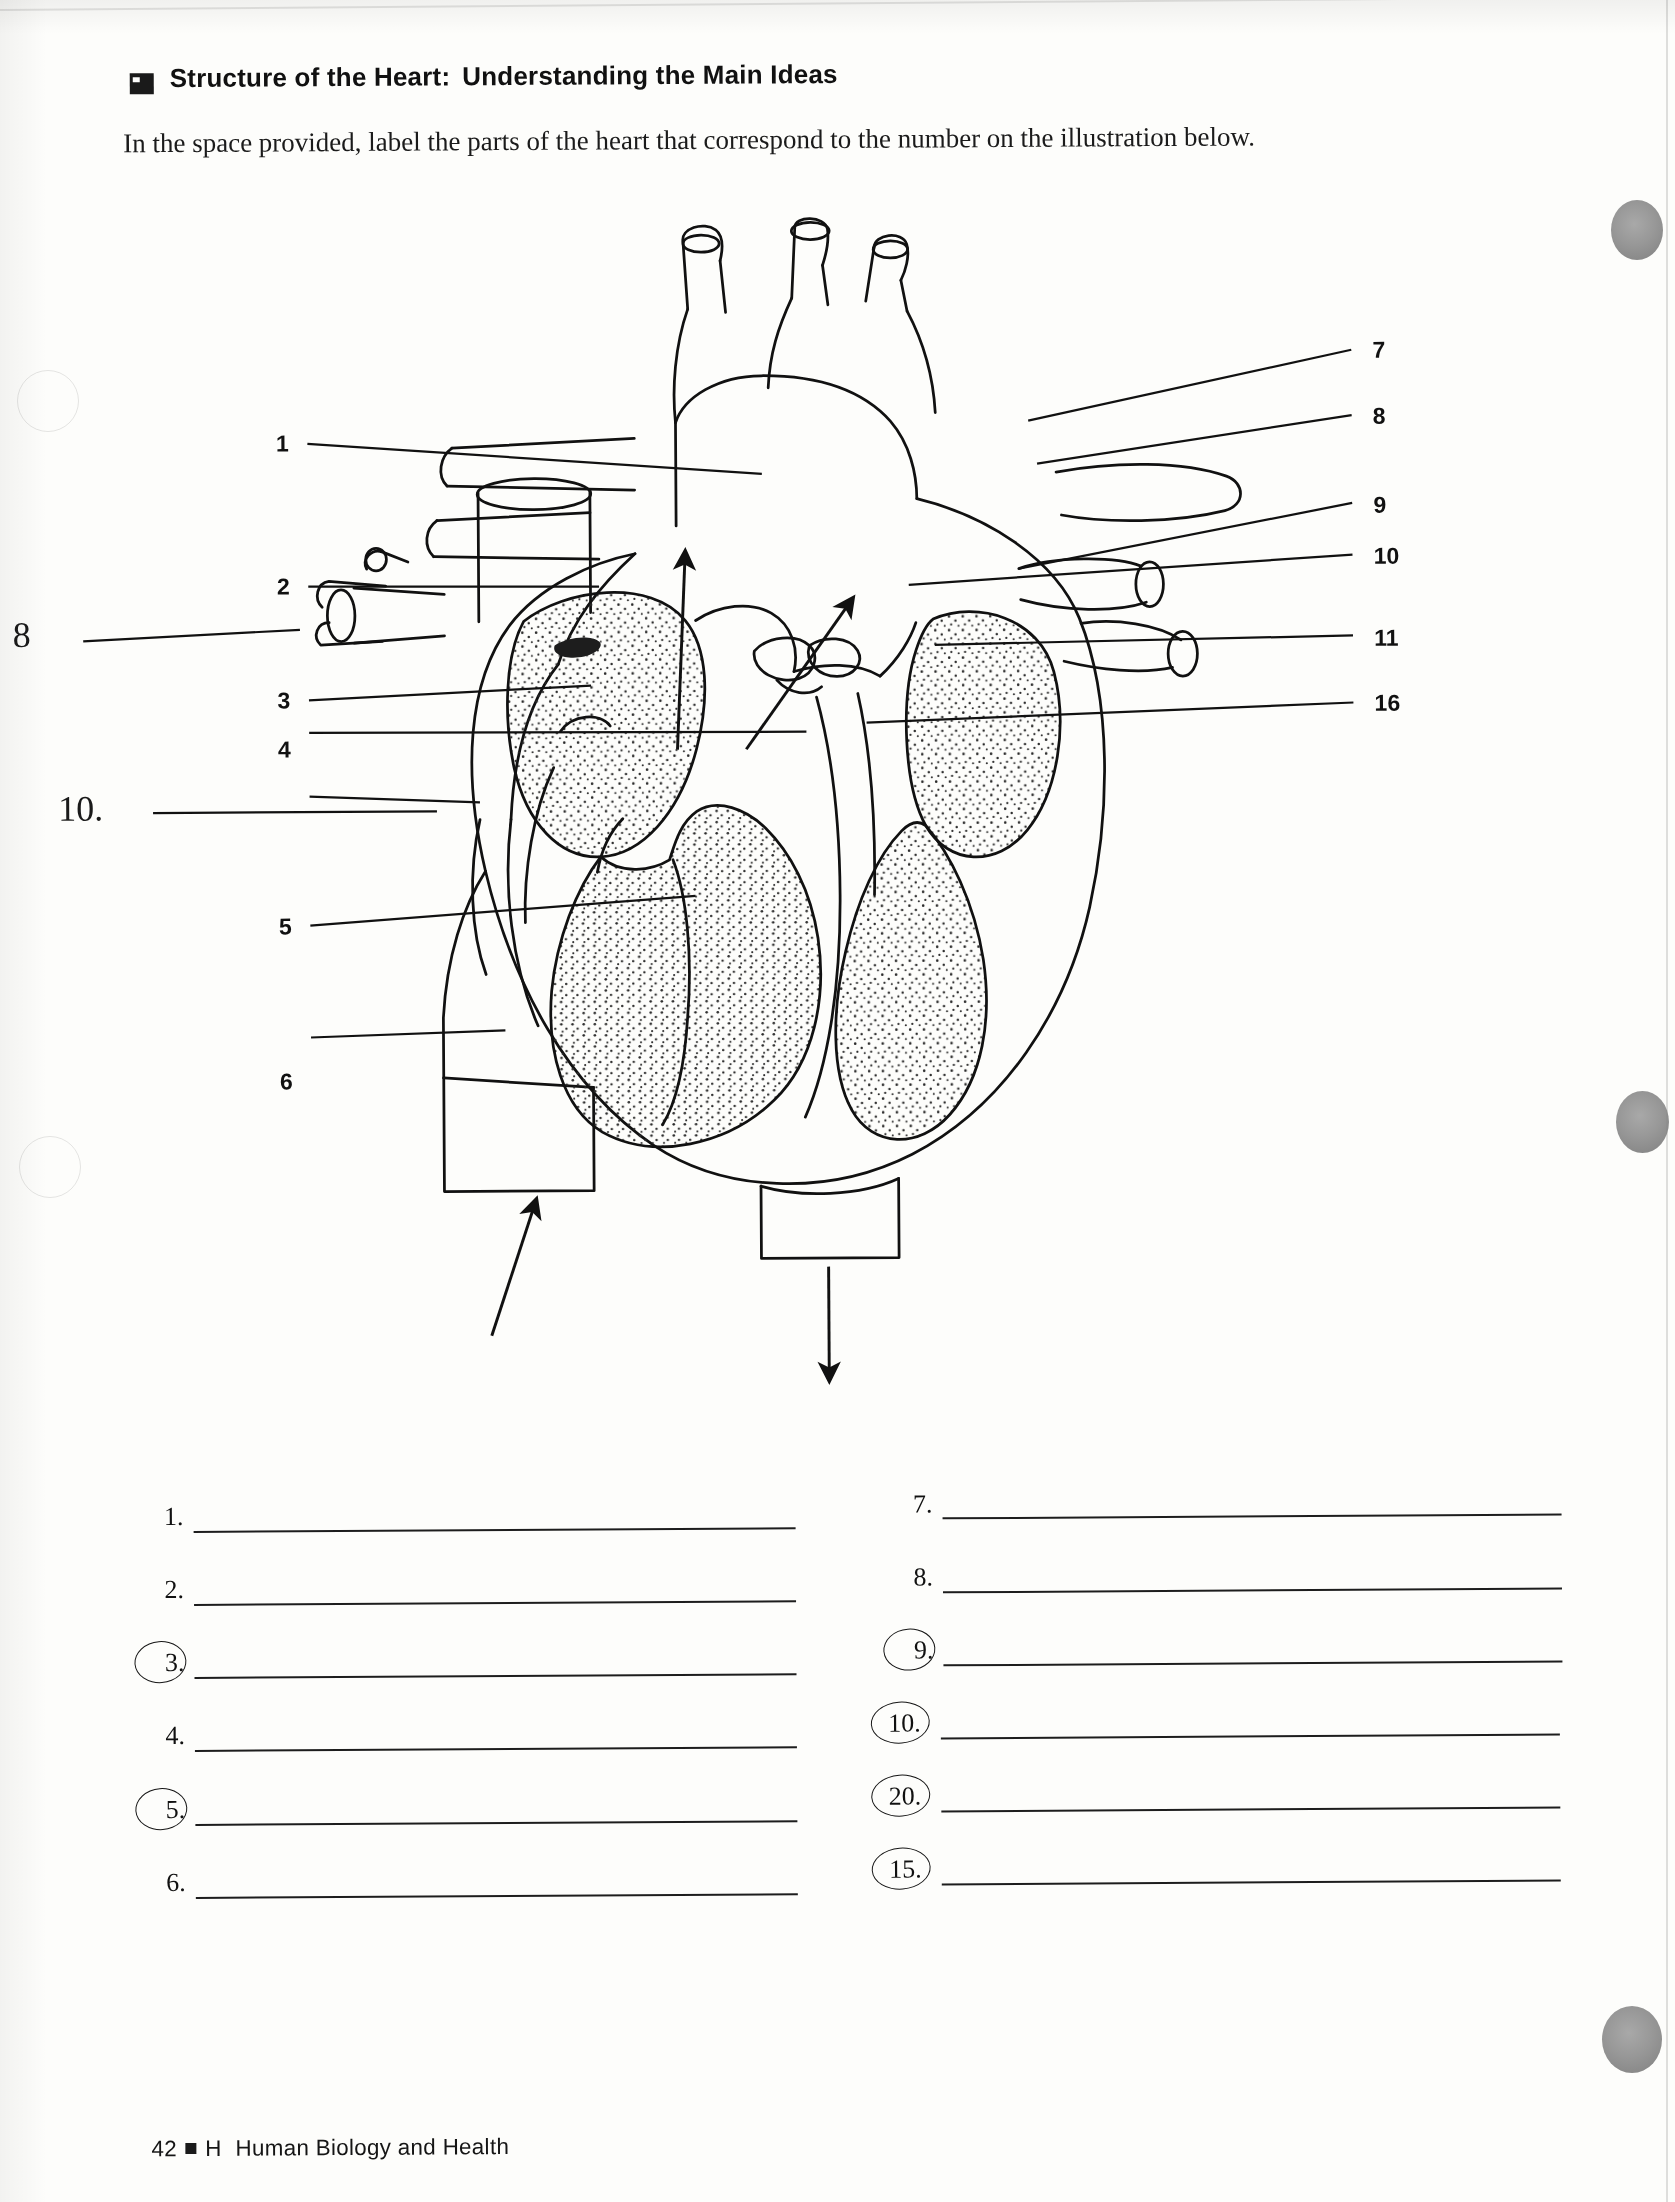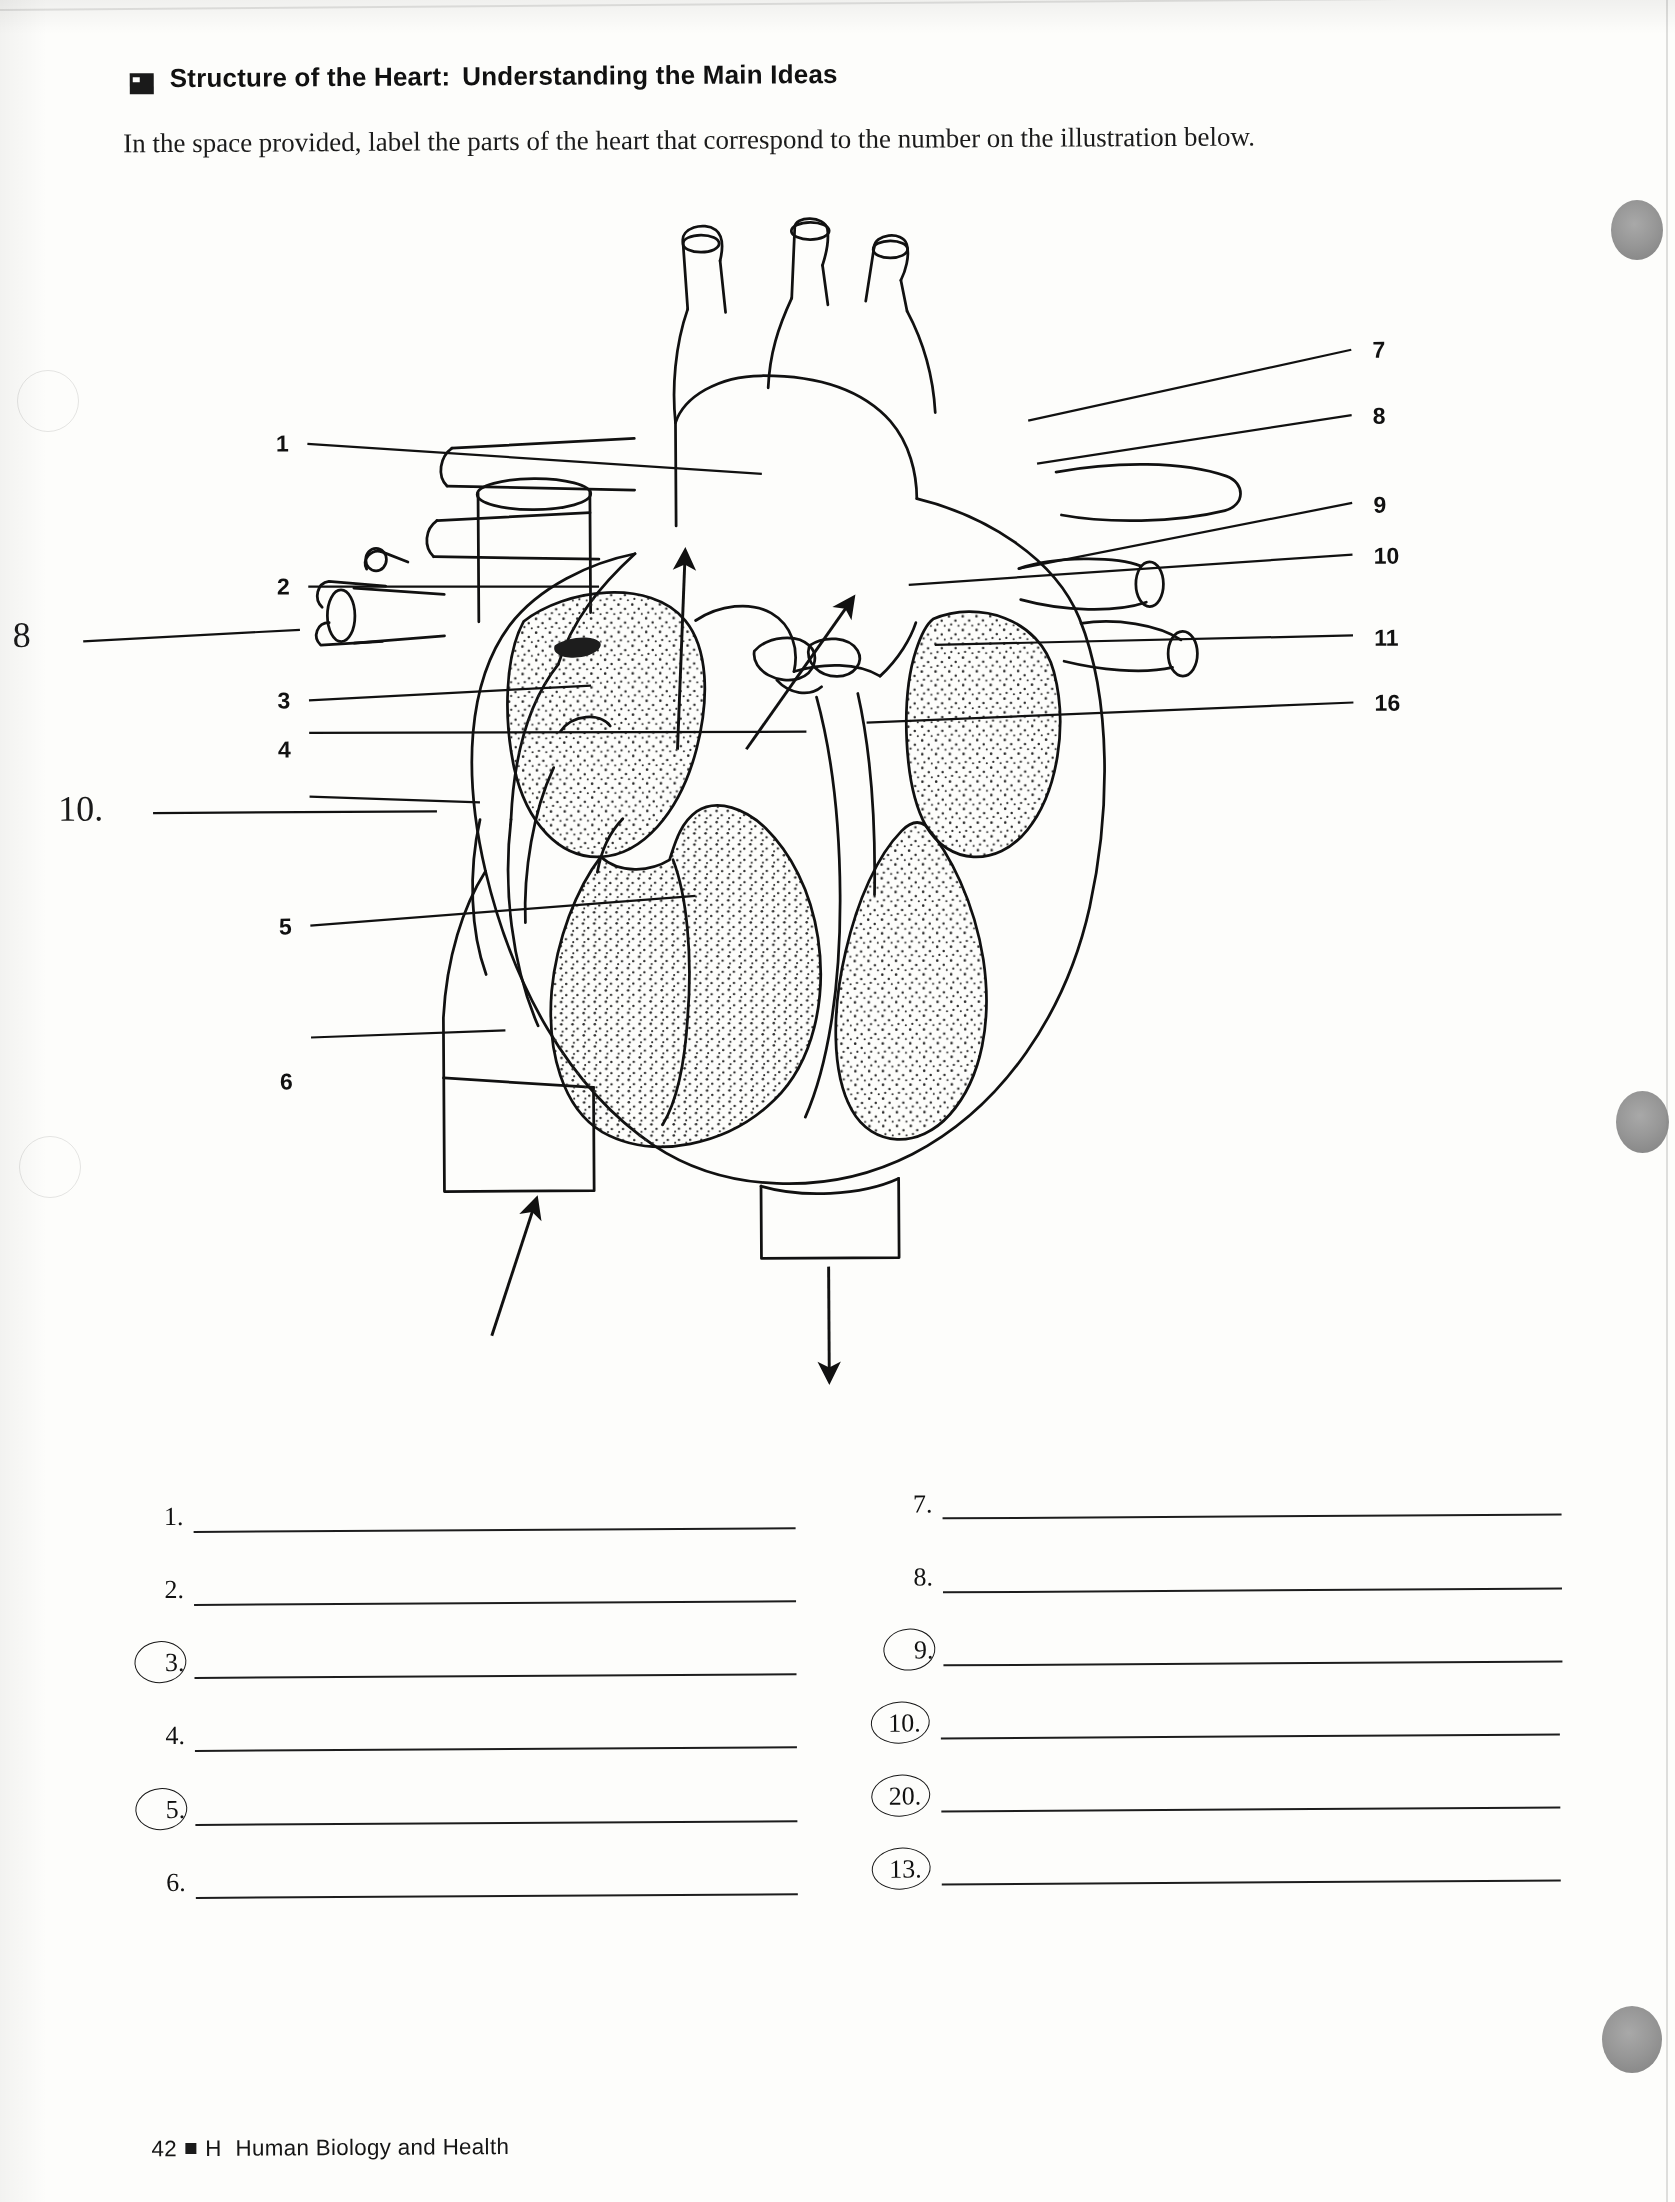--- a/index.html
+++ b/index.html
@@ -444,21 +444,21 @@
         <span class="ans-num">10.</span>
         <span class="ans-line" style="left:72px; width:619px;"></span>
       </div>
       <div class="ans" style="left:865px; top:284px; width:710px;">
         <span class="circled" style="width:57px;"></span>
         <span class="ans-num">20.</span>
         <span class="ans-line" style="left:72px; width:619px;"></span>
       </div>
       <div class="ans" style="left:865px; top:357px; width:710px;">
         <span class="circled" style="width:57px;"></span>
-        <span class="ans-num">13.</span>
+        <span class="ans-num">15.</span>
         <span class="ans-line" style="left:72px; width:619px;"></span>
       </div>
     </div>
 
     <div class="footer">
       <span>42</span><span class="sq"></span><span>H</span><span class="fsp"></span><span>Human Biology and Health</span>
     </div>
 
   </div>
 </div>

